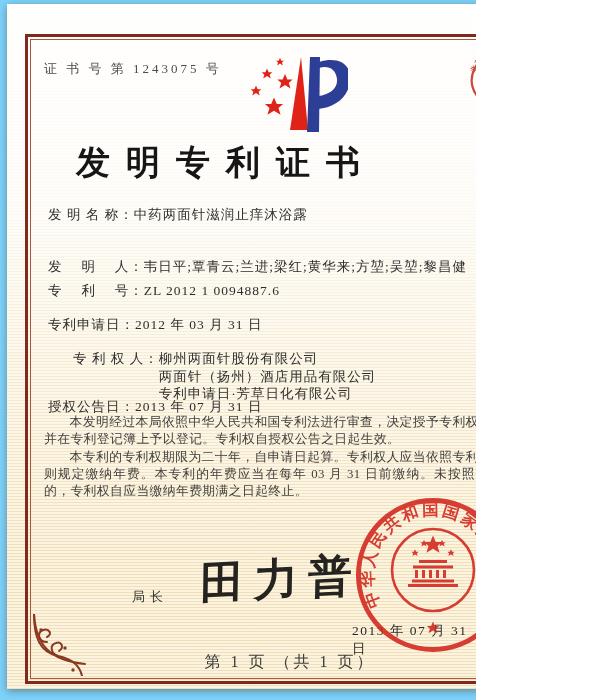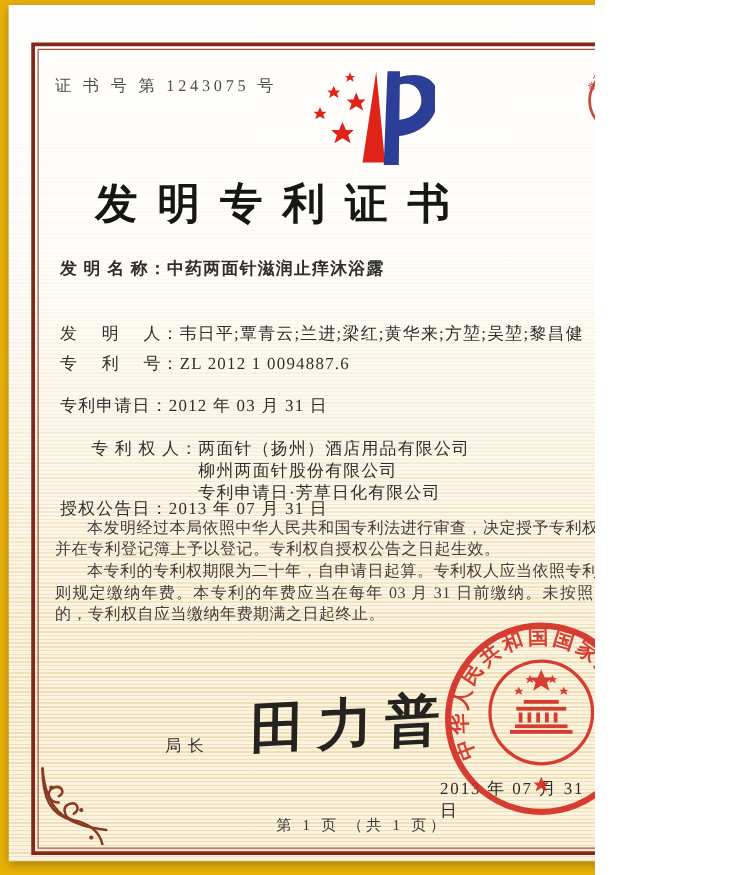--- a/index.html
+++ b/index.html
@@ -1,18 +1,18 @@
 <!DOCTYPE html>
 <html><head>
 <meta charset="utf-8">
 <style>
   html,body{margin:0;padding:0;}
   .page{
     position:relative;width:476px;height:700px;overflow:hidden;
-    background:#eab308;
+    background:#7dd3fc;
     font-family:"Liberation Serif","DejaVu Serif",serif;
   }
   .paper{
     position:absolute;left:7px;top:4px;width:589px;height:685px;
     background:
       linear-gradient(180deg, rgba(255,255,255,0.98) 0%, rgba(255,255,255,0.85) 28%, rgba(255,255,255,0.38) 55%, rgba(255,255,255,0.05) 80%),
       repeating-linear-gradient(180deg, #efddb4 0px, #efddb4 1px, #fbf3df 1px, #fbf3df 3px);
     box-shadow:0 2px 8px rgba(60,45,25,0.45);
     z-index:0;
   }
@@ -34,21 +34,21 @@
     transform:rotate(-14deg);opacity:0.92;
   }
   .title{
     position:absolute;left:60px;top:140px;width:480px;
     font-size:34px;font-weight:bold;letter-spacing:16px;text-indent:16px;
     color:#161614;z-index:3;
   }
   .fields{position:absolute;left:48px;top:0;width:510px;z-index:3;color:#2e2e2c;}
   .field-row{position:absolute;left:0;font-size:13.5px;letter-spacing:1px;white-space:nowrap;}
   .field-label{display:inline-block;}
-  .row-name{top:206px;font-weight:bold;}
+  .row-name{top:206px;}
   .row-inventor{top:258px;}
   .row-patno{top:282px;}
   .row-filing{top:316px;}
   .row-patentee{top:350px;margin-left:25px;}
   .row-grant{top:398px;}
   .patentee-wrap{display:flex;align-items:flex-start;}
   .patentee-lines{display:inline-block;vertical-align:top;}
   .patentee-lines div{line-height:17.5px;}
   .body-text{
     position:absolute;left:44px;top:414px;width:514px;z-index:3;
@@ -65,21 +65,21 @@
     color:#24231f;z-index:3;transform:rotate(-3deg) skewX(-4deg);
     font-family:"DejaVu Sans","Liberation Sans",sans-serif;font-weight:bold;
   }
   .seal-date{
     position:absolute;left:352px;top:622px;font-size:13.5px;letter-spacing:1.5px;
     color:#2c2b29;z-index:3;
   }
   .main-seal{position:absolute;left:350px;top:492px;z-index:5;opacity:0.88;}
   .footer{
     position:absolute;left:30px;top:652px;width:520px;text-align:center;
-    font-size:12px;letter-spacing:3px;color:#3c3b38;z-index:3;
+    font-size:16px;letter-spacing:3px;color:#3c3b38;z-index:3;
   }
 </style>
 </head>
 <body>
 
 <div class="page">
   <div class="paper"></div>
 
   <div class="frame-outer">
     <div class="frame-inner"></div>
@@ -160,22 +160,22 @@
     </div>
     <div class="field-row row-patno">
       <span class="field-label">专　 利　 号：</span><span>ZL 2012 1 0094887.6</span>
     </div>
     <div class="field-row row-filing">
       <span class="field-label">专利申请日：</span><span>2012 年 03 月 31 日</span>
     </div>
     <div class="field-row row-patentee patentee-wrap">
       <span class="field-label">专 利 权 人：</span>
       <span class="patentee-lines">
+        <div>柳州两面针股份有限公司</div>
         <div>两面针（扬州）酒店用品有限公司</div>
-        <div>柳州两面针股份有限公司</div>
         <div>专利申请日·芳草日化有限公司</div>
       </span>
     </div>
     <div class="field-row row-grant">
       <span class="field-label">授权公告日：</span><span>2013 年 07 月 31 日</span>
     </div>
   </div>
 
   <div class="body-text">
     <p>本发明经过本局依照中华人民共和国专利法进行审查，决定授予专利权，颁发本证书并在专利登记簿上予以登记。专利权自授权公告之日起生效。</p>

